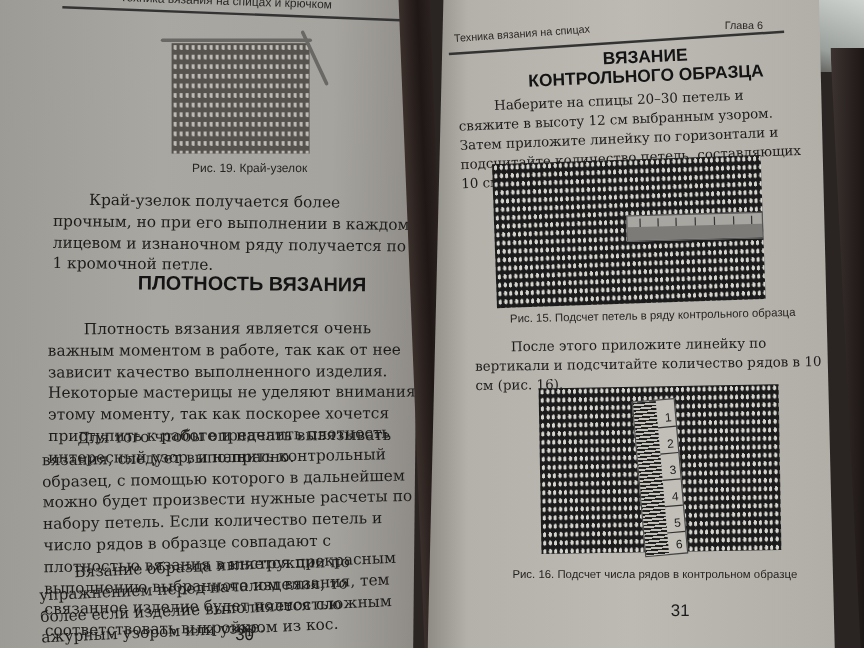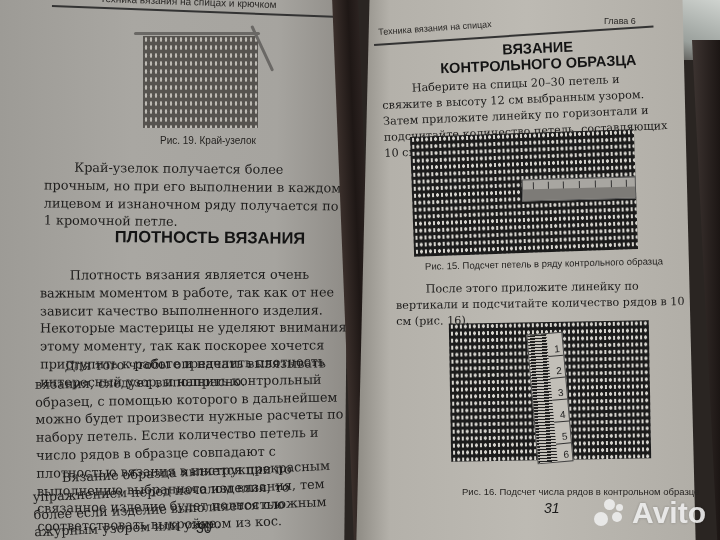--- a/index.html
+++ b/index.html
@@ -172,26 +172,17 @@
     <div class="line" style="top:44px"></div>
     <div class="num" style="top:32px">2</div>
     <div class="line" style="top:66px"></div>
     <div class="num" style="top:54px">3</div>
     <div class="line" style="top:88px"></div>
     <div class="num" style="top:76px">4</div>
     <div class="line" style="top:110px"></div>
     <div class="num" style="top:98px">5</div>
     <div class="num" style="top:116px">6</div>
   </div>
-  <div class="caption" style="left:462px; top:474px;margin-top:12px;">Рис. 16. Подсчет числа рядов в контрольном образце</div>
+  <div class="caption" style="left:427px; top:474px;">Рис. 16. Подсчет числа рядов в контрольном образце</div>
 
-  <div class="pagenum" style="left:544px; top:500px;font-style:italic;">31</div>
+  <div class="pagenum" style="left:559px; top:500px;">31</div>
 
-  <div class="watermark">
-    <div class="wm-dots">
-      <span style="left:2px; top:14px; width:14px; height:14px;"></span>
-      <span style="left:12px; top:1px; width:11px; height:11px;"></span>
-      <span style="left:20px; top:14px; width:10px; height:10px;"></span>
-      <span style="left:24px; top:6px; width:7px; height:7px;"></span>
-    </div>
-    <span>Avito</span>
-  </div>
 </div>
 
 </body></html>

